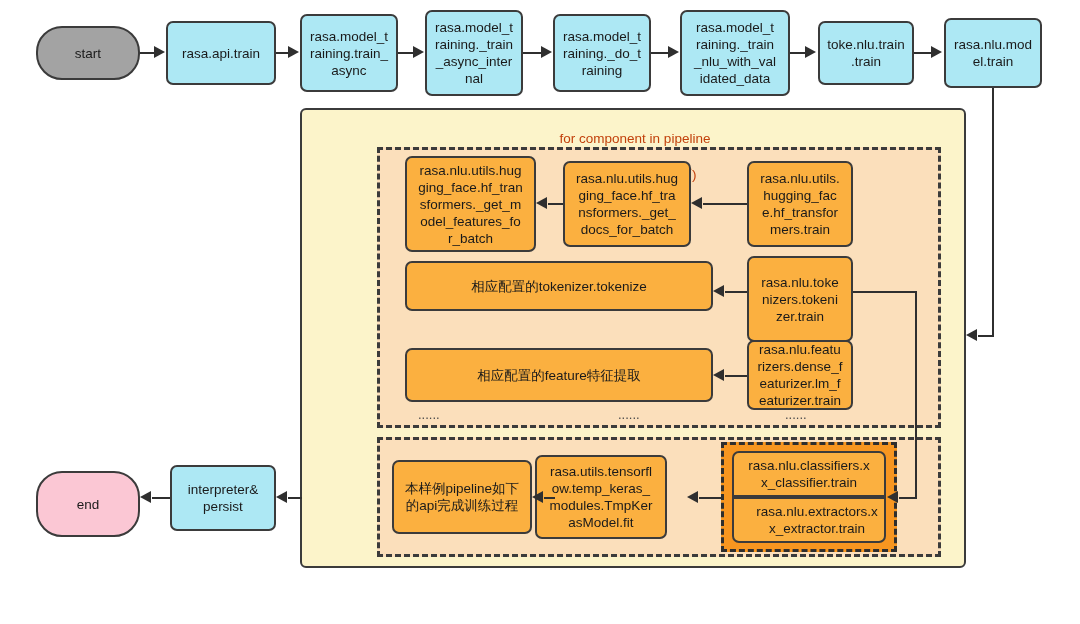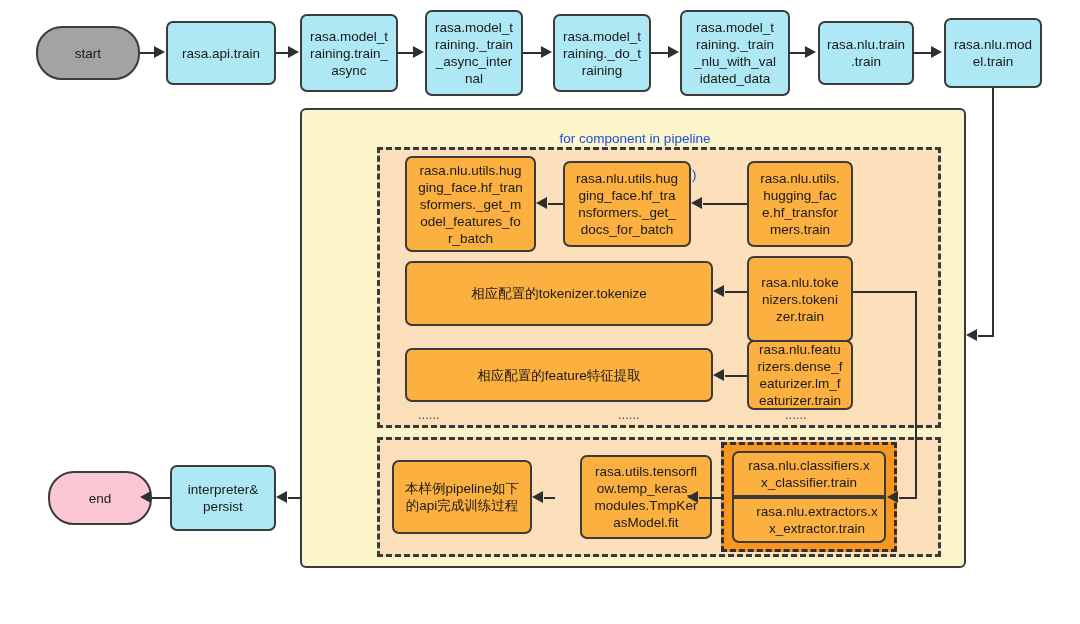--- a/index.html
+++ b/index.html
@@ -62,21 +62,21 @@
   .highlight-group {
     background: #f79620;
     border: 3px dashed #2e2e2e;
     z-index: 5;
   }
   .loop-label {
     position: absolute;
     text-align: center;
     font-size: 13.5px;
     line-height: 18px;
-    color: #1d4ed8;
+    color: #c2410c;
     z-index: 4;
     white-space: pre-line;
   }
   .dots {
     position: absolute;
     font-size: 13px;
     color: #4a4a4a;
     letter-spacing: 0px;
     z-index: 4;
   }
@@ -123,21 +123,21 @@
 
   <div class="node blue" style="left:553px; top:14px; width:98px; height:78px;">rasa.model_t
 raining._do_t
 raining</div>
 
   <div class="node blue" style="left:680px; top:10px; width:110px; height:86px;">rasa.model_t
 raining._train
 _nlu_with_val
 idated_data</div>
 
-  <div class="node blue" style="left:818px; top:21px; width:96px; height:64px;">rasa.nlu.train
+  <div class="node blue" style="left:818px; top:21px; width:96px; height:64px;">toke.nlu.train
 .train</div>
 
   <div class="node blue" style="left:944px; top:18px; width:98px; height:70px;">rasa.nlu.mod
 el.train</div>
 
   <div class="node orange" style="left:747px; top:161px; width:106px; height:86px;">rasa.nlu.utils.
 hugging_fac
 e.hf_transfor
 mers.train</div>
 
@@ -149,53 +149,53 @@
   <div class="node orange" style="left:405px; top:156px; width:131px; height:96px;">rasa.nlu.utils.hug
 ging_face.hf_tran
 sformers._get_m
 odel_features_fo
 r_batch</div>
 
   <div class="node orange" style="left:747px; top:256px; width:106px; height:86px;">rasa.nlu.toke
 nizers.tokeni
 zer.train</div>
 
-  <div class="node orange" style="left:405px; top:261px; width:308px; height:65px;">相应配置的tokenizer.tokenize</div>
+  <div class="node orange" style="left:405px; top:261px; width:308px; height:50px;">相应配置的tokenizer.tokenize</div>
 
   <div class="node orange" style="left:747px; top:340px; width:106px; height:70px;">rasa.nlu.featu
 rizers.dense_f
 eaturizer.lm_f
 eaturizer.train</div>
 
   <div class="node orange" style="left:405px; top:348px; width:308px; height:54px;border-radius:7px;">相应配置的feature特征提取</div>
 
   <div class="dots" style="left:418px; top:407px;">......</div>
   <div class="dots" style="left:618px; top:407px;">......</div>
   <div class="dots" style="left:785px; top:407px;">......</div>
 
   <div class="container highlight-group" style="left:721px; top:442px; width:176px; height:110px;"></div>
 
   <div class="node orange sq-top" style="left:732px; top:451px; width:154px; height:46px;">rasa.nlu.classifiers.x
 x_classifier.train</div>
 
   <div class="node orange sq-bottom" style="left:732px; top:497px; width:154px; height:46px;padding-left:20px;">rasa.nlu.extractors.x
 x_extractor.train</div>
 
-  <div class="node orange" style="left:580px; top:455px; width:132px; height:84px;">rasa.utils.tensorfl
+  <div class="node orange" style="left:535px; top:455px; width:132px; height:84px;">rasa.utils.tensorfl
 ow.temp_keras_
 modules.TmpKer
 asModel.fit</div>
 
   <div class="node orange" style="left:392px; top:460px; width:140px; height:74px;">本样例pipeline如下
 的api完成训练过程</div>
 
   <div class="node blue" style="left:170px; top:465px; width:106px; height:66px;">interpreter&amp;
 persist</div>
 
-  <div class="node pink" style="left:48px; top:471px; width:104px; height:54px;">end</div>
+  <div class="node pink" style="left:36px; top:471px; width:104px; height:66px;">end</div>
 
   <div class="edge h" style="left:140px; top:52px; width:16px;"></div>
   <div class="arrow right" style="left:154px; top:46px;"></div>
 
   <div class="edge h" style="left:276px; top:52px; width:14px;"></div>
   <div class="arrow right" style="left:288px; top:46px;"></div>
 
   <div class="edge h" style="left:398px; top:52px; width:16px;"></div>
   <div class="arrow right" style="left:413px; top:46px;"></div>
 

